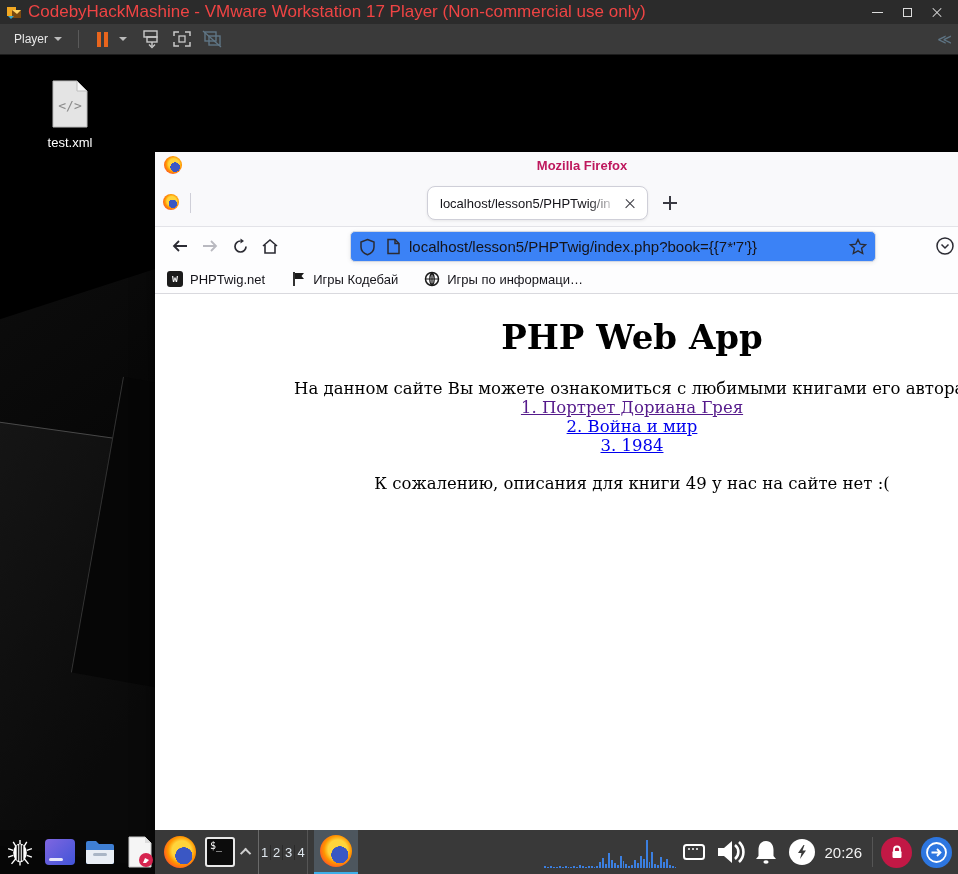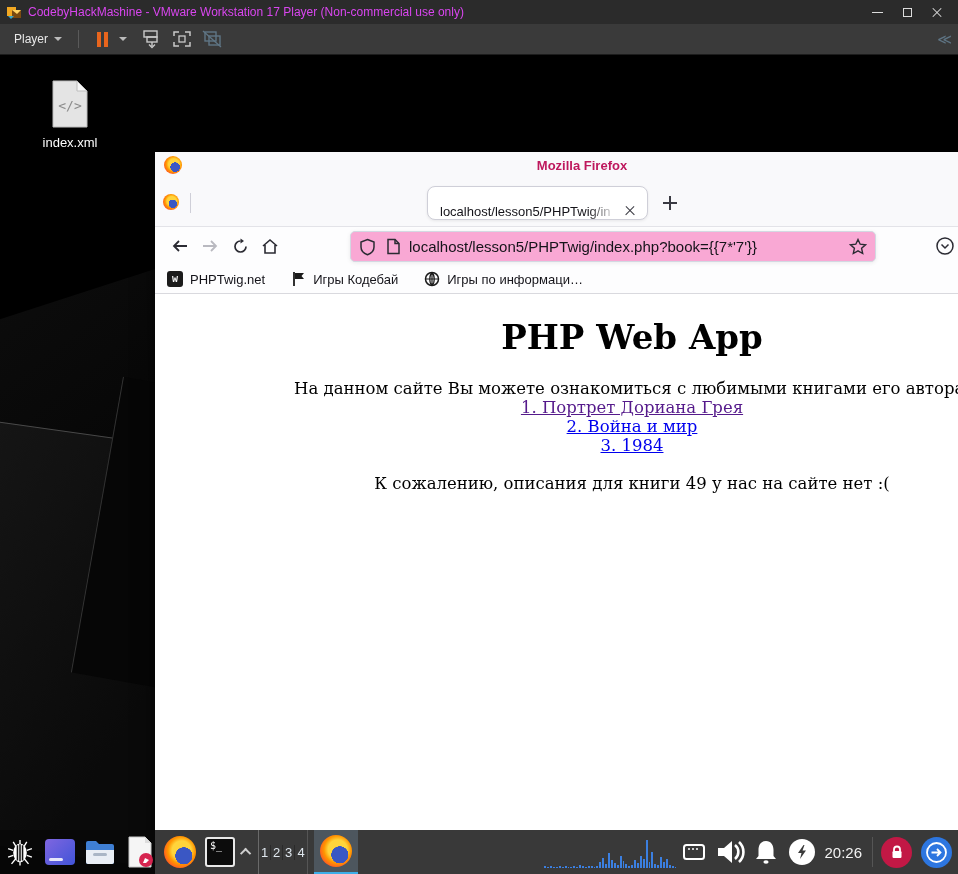--- a/index.html
+++ b/index.html
@@ -3,21 +3,21 @@
 <meta charset="utf-8">
 <style>
   * { margin:0; padding:0; box-sizing:border-box; }
   html,body { width:958px; height:874px; overflow:hidden; background:#000; }
   #screen { position:relative; width:958px; height:874px; overflow:hidden;
             font-family:"Liberation Sans", sans-serif; }
 
   
   #vm-titlebar { position:absolute; left:0; top:0; width:958px; height:24px;
     background:#2b2b2b; display:flex; align-items:center; padding:0 6px; z-index:30; }
-  #vm-title { color:#d946ef; font-size:12px; margin-left:6px; flex:1; white-space:nowrap; overflow:hidden; }
+  #vm-title { color:#ef4444; font-size:17px; margin-left:6px; flex:1; white-space:nowrap; overflow:hidden; }
   .vm-ctl { width:30px; height:22px; display:flex; align-items:center; justify-content:center; }
   .vm-min { width:11px; height:0; border-bottom:1px solid #ddd; }
   .vm-max { width:9px; height:9px; border:1px solid #ddd; }
   .vm-close-a, .vm-close-b { position:absolute; width:12px; height:1px; background:#ddd; }
   .vm-close-a { transform:rotate(45deg); } .vm-close-b { transform:rotate(-45deg); }
 
   #vm-toolbar { position:absolute; left:0; top:24px; width:958px; height:31px;
     background:#3a3a3a; display:flex; align-items:center; padding:0 8px; z-index:30;
     border-bottom:1px solid #1c1c1c; }
   #player-menu { color:#e8e8e8; font-size:12px; display:flex; align-items:center; gap:6px; padding:4px 6px; }
@@ -51,37 +51,37 @@
   #ff-window-title { position:absolute; left:427px; top:6px; transform:translateX(-50%);
     font-size:13px; font-weight:bold; color:#be185d; white-space:nowrap; }
 
   #ff-tabbar { position:relative; height:48px; background:#f9f9fb; border-bottom:1px solid #e3e3e8; }
   #ff-view-btn { position:absolute; left:8px; top:15px; }
   .tab-sep { position:absolute; left:35px; top:14px; width:1px; height:20px; background:#cfcfd8; }
   #tab-1 { position:absolute; left:42px; top:7px; width:222px; height:34px; display:flex;
     align-items:center; padding:0 8px 0 12px; border-radius:6px; }
   #tab-1 .tab-label { flex:1; font-size:13px; color:#15141a; white-space:nowrap; overflow:hidden; }
   #tab-2 { position:absolute; left:272px; top:7px; width:221px; height:34px; display:flex;
-    align-items:flex-end; padding:0 8px 0 12px; background:#fff; border:1px solid #cfcfd8;
+    align-items:center; padding:0 8px 0 12px; background:#fff; border:1px solid #cfcfd8;
     border-radius:8px; box-shadow:0 1px 3px rgba(0,0,0,0.08); }
   #tab-2 .tab-label { flex:1; font-size:13px; color:#15141a; white-space:nowrap; overflow:hidden;
     -webkit-mask-image:linear-gradient(to right,#000 82%,transparent 98%);
     mask-image:linear-gradient(to right,#000 82%,transparent 98%); }
   .tab-close { width:18px; height:18px; position:relative; flex:0 0 auto; }
   .tab-close::before, .tab-close::after { content:""; position:absolute; left:3px; top:8.5px; width:12px; height:1.4px; background:#3a3a42; }
   .tab-close::before { transform:rotate(45deg); } .tab-close::after { transform:rotate(-45deg); }
   #new-tab-btn { position:absolute; left:503px; top:12px; width:24px; height:24px; }
   #new-tab-btn::before, #new-tab-btn::after { content:""; position:absolute; background:#3a3a42; }
   #new-tab-btn::before { left:5px; top:11.3px; width:14px; height:1.6px; }
   #new-tab-btn::after  { left:11.3px; top:5px; width:1.6px; height:14px; }
 
   #ff-navbar { position:relative; height:38px; background:#fdfdfe; display:flex; align-items:center; }
   .nav-btn { width:30px; height:30px; display:flex; align-items:center; justify-content:center; flex:0 0 auto; }
   #back-btn { margin-left:10px; }
-  #url-bar { position:absolute; left:195px; top:4px; width:526px; height:31px; background:#f9a8d4;
+  #url-bar { position:absolute; left:195px; top:4px; width:526px; height:31px; background:#3b82f6;
     border:1px solid #d3d8e2; border-radius:5px; box-shadow:0 1px 4px rgba(0,0,0,0.08);
     display:flex; align-items:center; padding:0 8px; }
   #url-text { flex:1; font-size:15px; color:#15141a; margin-left:8px; white-space:nowrap; overflow:hidden; }
   #pocket-btn { position:absolute; left:780px; top:9px; }
 
   #ff-bookmarks { height:29px; background:#fdfdfe; border-bottom:1px solid #d9d9de;
     display:flex; align-items:center; padding-left:12px; gap:26px; }
   .bm-item { display:flex; align-items:center; gap:7px; }
   .bm-label { font-size:13px; color:#15141a; white-space:nowrap; }
   .bm-codeby-icon { width:16px; height:16px; background:#1b1b1b; border-radius:3px; color:#fff;
@@ -186,21 +186,21 @@
     <div class="wall-shape1"></div>
     <div class="wall-shape2"></div>
     <div class="wall-shape3"></div>
 
     <div id="desktop-icon">
       <svg width="42" height="50" viewBox="0 0 42 50">
         <path d="M4 2 H28 L38 12 V48 H4 Z" fill="#e4e4e4" stroke="#bdbdbd"></path>
         <path d="M28 2 L38 12 H28 Z" fill="#f7f7f7" stroke="#bdbdbd"></path>
         <text x="21" y="31" font-size="13" font-family="DejaVu Sans Mono, monospace" fill="#8a8a8a" text-anchor="middle">&lt;/&gt;</text>
       </svg>
-      <div id="desktop-icon-label">index.xml</div>
+      <div id="desktop-icon-label">test.xml</div>
     </div>
 
     <div id="ff-window" style="position:absolute; left:155px; top:97px; width:954px; height:722px;">
       <div id="ff-titlebar">
         <span class="ff-logo ff-ball" style="width:18px;height:18px;display:inline-block;"></span>
         <span id="ff-window-title">Mozilla Firefox</span>
       </div>
 
       <div id="ff-tabbar">
         <span id="ff-view-btn" class="ff-ball" style="width:16px;height:16px;display:inline-block;"></span>

